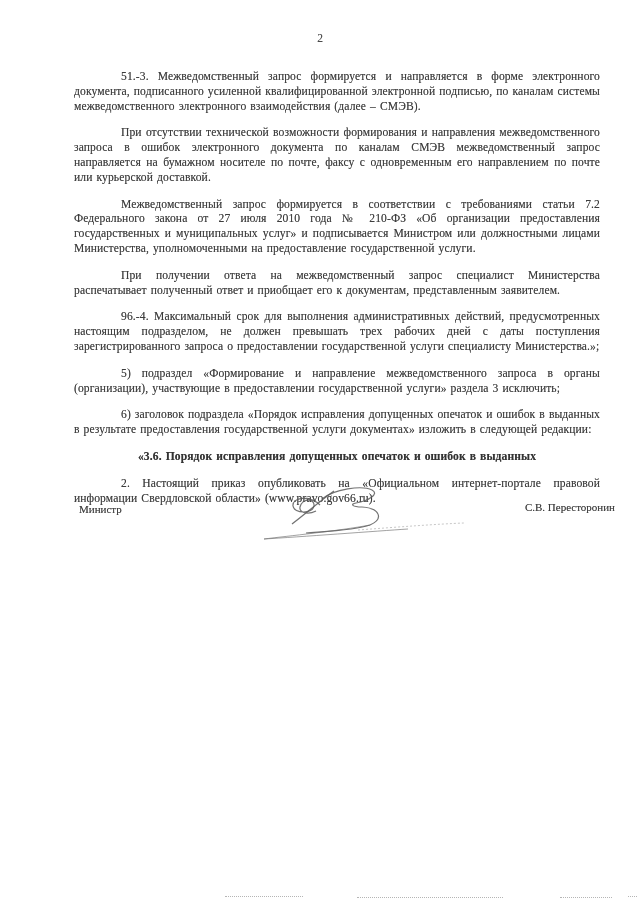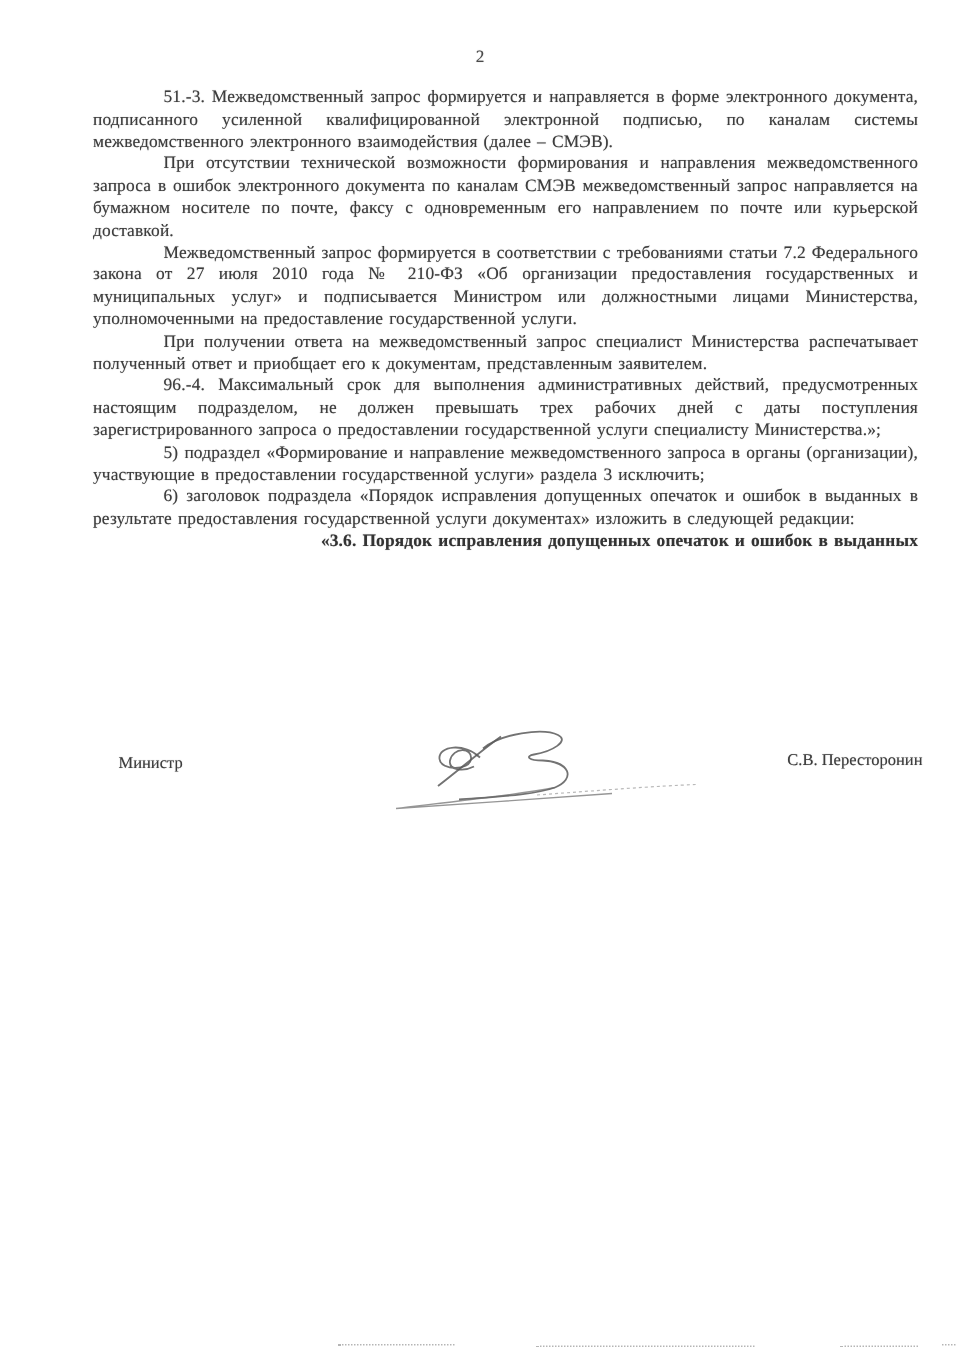--- a/index.html
+++ b/index.html
@@ -33,26 +33,26 @@
     width: 550px;
     font-size: 11.6px;
     line-height: 14.8px;
     text-align: justify;
     letter-spacing: 0.1px;
     word-spacing: 1px;
     text-shadow: 0 0 0.6px rgba(75,75,75,0.6);
   }
   .para {
     text-indent: 47px;
-    margin: 0;
+    margin: 12px;
     font-family: Liberation Serif, serif;
   }
   .para-heading {
     font-weight: bold;
-    text-align: right;
+    text-align: center;
     text-indent: 0;
     margin: 0;
     color: #333333;
   }
   .sig-row {
     position: absolute;
     left: 62px;
     top: 503px;
     width: 553px;
     height: 18px;
@@ -98,20 +98,21 @@
       <div class="para">51.-3. Межведомственный запрос формируется и направляется в форме электронного документа, подписанного усиленной квалифицированной электронной подписью, по каналам системы межведомственного электронного взаимодействия (далее – СМЭВ).</div>
       <div class="para">При отсутствии технической возможности формирования и направления межведомственного запроса в ошибок электронного документа по каналам СМЭВ межведомственный запрос направляется на бумажном носителе по почте, факсу с одновременным его направлением по почте или курьерской доставкой.</div>
       <div class="para">Межведомственный запрос формируется в соответствии с требованиями статьи 7.2 Федерального закона от 27 июля 2010 года № 210-ФЗ «Об организации предоставления государственных и муниципальных услуг» и подписывается Министром или должностными лицами Министерства, уполномоченными на предоставление государственной услуги.</div>
       <div class="para">При получении ответа на межведомственный запрос специалист Министерства распечатывает полученный ответ и приобщает его к документам, представленным заявителем.</div>
       <div class="para">96.-4. Максимальный срок для выполнения административных действий, предусмотренных настоящим подразделом, не должен превышать трех рабочих дней с даты поступления зарегистрированного запроса о предоставлении государственной услуги специалисту Министерства.»;</div>
       <div class="para">5) подраздел «Формирование и направление межведомственного запроса в органы (организации), участвующие в предоставлении государственной услуги» раздела 3 исключить;</div>
       <div class="para">6) заголовок подраздела «Порядок исправления допущенных опечаток и ошибок в выданных в результате предоставления государственной услуги документах» изложить в следующей редакции:</div>
       <div class="para-heading">
         <div>«3.6. Порядок исправления допущенных опечаток и ошибок в выданных</div>
       </div>
+      <div class="para">2. Настоящий приказ опубликовать на «Официальном интернет-портале правовой информации Свердловской области» (www.pravo.gov66.ru).</div>
     </div>
 
   <div class="sig-row">
     <span class="sig-title">Министр</span>
     <span class="sig-name">С.В. Пересторонин</span>
   </div>
 
   <svg class="signature-svg" viewBox="0 0 210 60" fill="none" xmlns="http://www.w3.org/2000/svg">
 
     <path d="M 62,22 C 52,12 34,14 35,23 C 36,31 55,31 56,23 C 57,15 44,15 42,24 C 41,30 50,32 58,28" stroke="#5a5a5a" stroke-width="1.2" opacity="0.85"></path>

